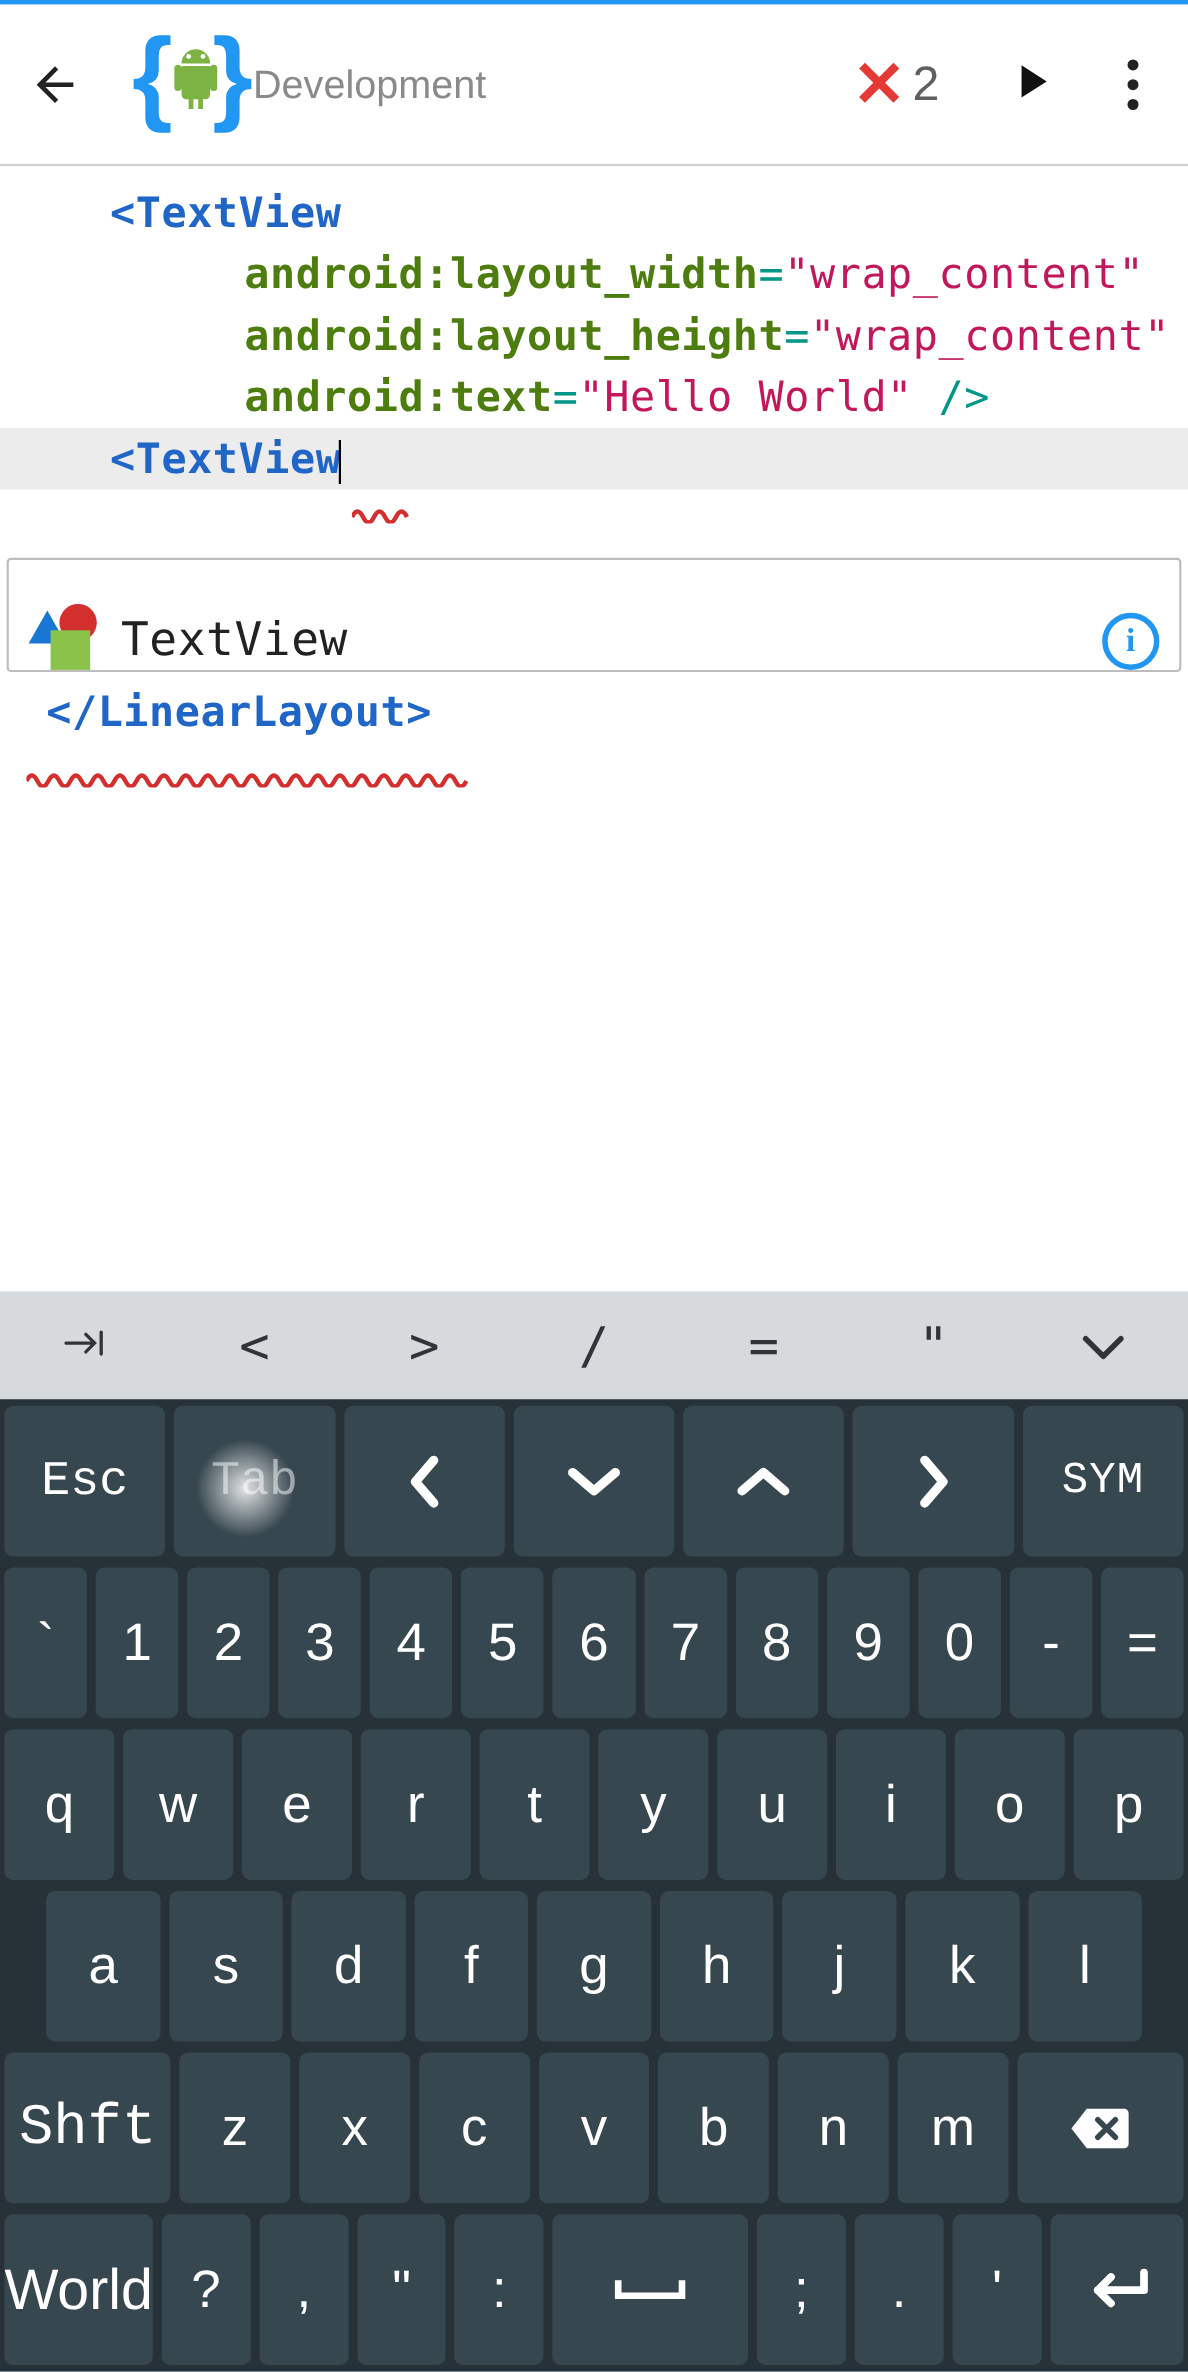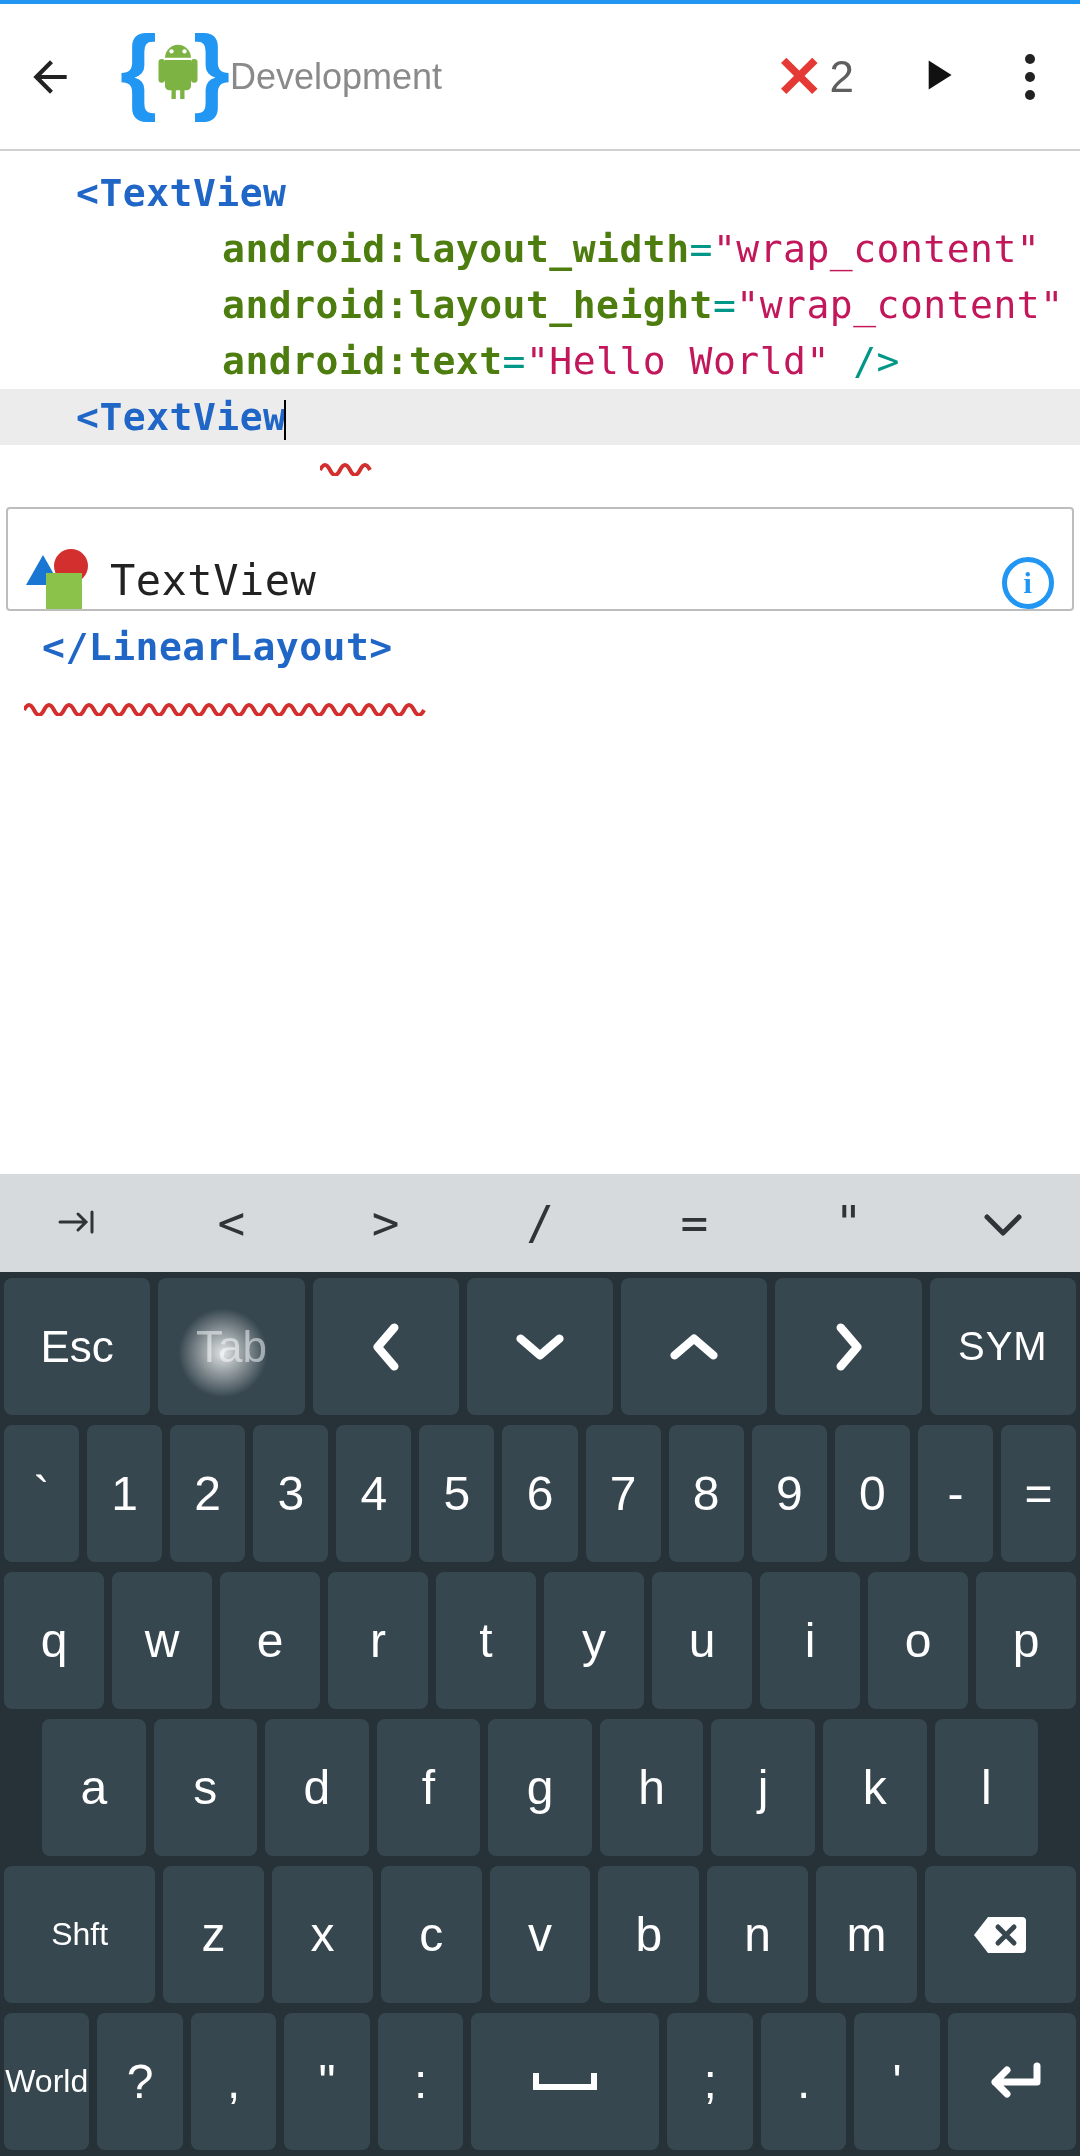--- a/index.html
+++ b/index.html
@@ -37,21 +37,21 @@
     font-size: 38px;
     line-height: 56px;
     letter-spacing: 0.5px;
     padding: 14px 0 0 0;
     white-space: nowrap;
     overflow: hidden;
     position: relative;
   }
   .code-line { padding-left: 124px; }
   .code-line.indent2 { padding-left: 222px; }
-  .code-line.indent1 { padding-left: 76px; }
+  .code-line.indent1 { padding-left: 100px; }
   .code-line.left0 { padding-left: 42px; }
   .tag { color:#2066c7; font-weight:600; }
   .attr { color:#4d7c0f;font-weight:bold; }
   .eq { color:#009688; }
   .str { color:#c2185b; }
   .linend { color:#009688; }
   .caret { display:inline-block; width:2px; height:40px; background:#000; vertical-align:middle; margin-left:-2px; }
   .currentLine { background:#ececec; }
 
   .squiggle-img { margin-left: -6px; }
@@ -107,24 +107,24 @@
     border-radius: 8px;
     flex: 1;
     display:flex;
     align-items:center;
     justify-content:center;
     color:#fff;
     font-size: 48px;
     cursor:pointer;
     user-select:none;
   }
-  .key.wide15 { flex: 1.5; }
+  .key.wide15 { flex: 1.5; font-family: Liberation Mono, monospace; }
   .key.sym { font-size: 40px; letter-spacing: 1px;}
   .key.txt { font-size: 44px; }
-  .key.txt-s { font-size: 32px; }
+  .key.txt-s { font-size: 52px; }
   .key.space { flex: 2.2; }
   .key.backspace svg, .key.enter svg { fill:#fff;}
   .touch-ripple {
     position:absolute;
     width:90px; height:90px;
     border-radius:50%;
     background: radial-gradient(circle, rgba(255,255,255,0.85) 0%, rgba(255,255,255,0) 70%);
     pointer-events:none;
   }
   .editor-container { position:relative; height: 1018px; overflow:hidden;}

